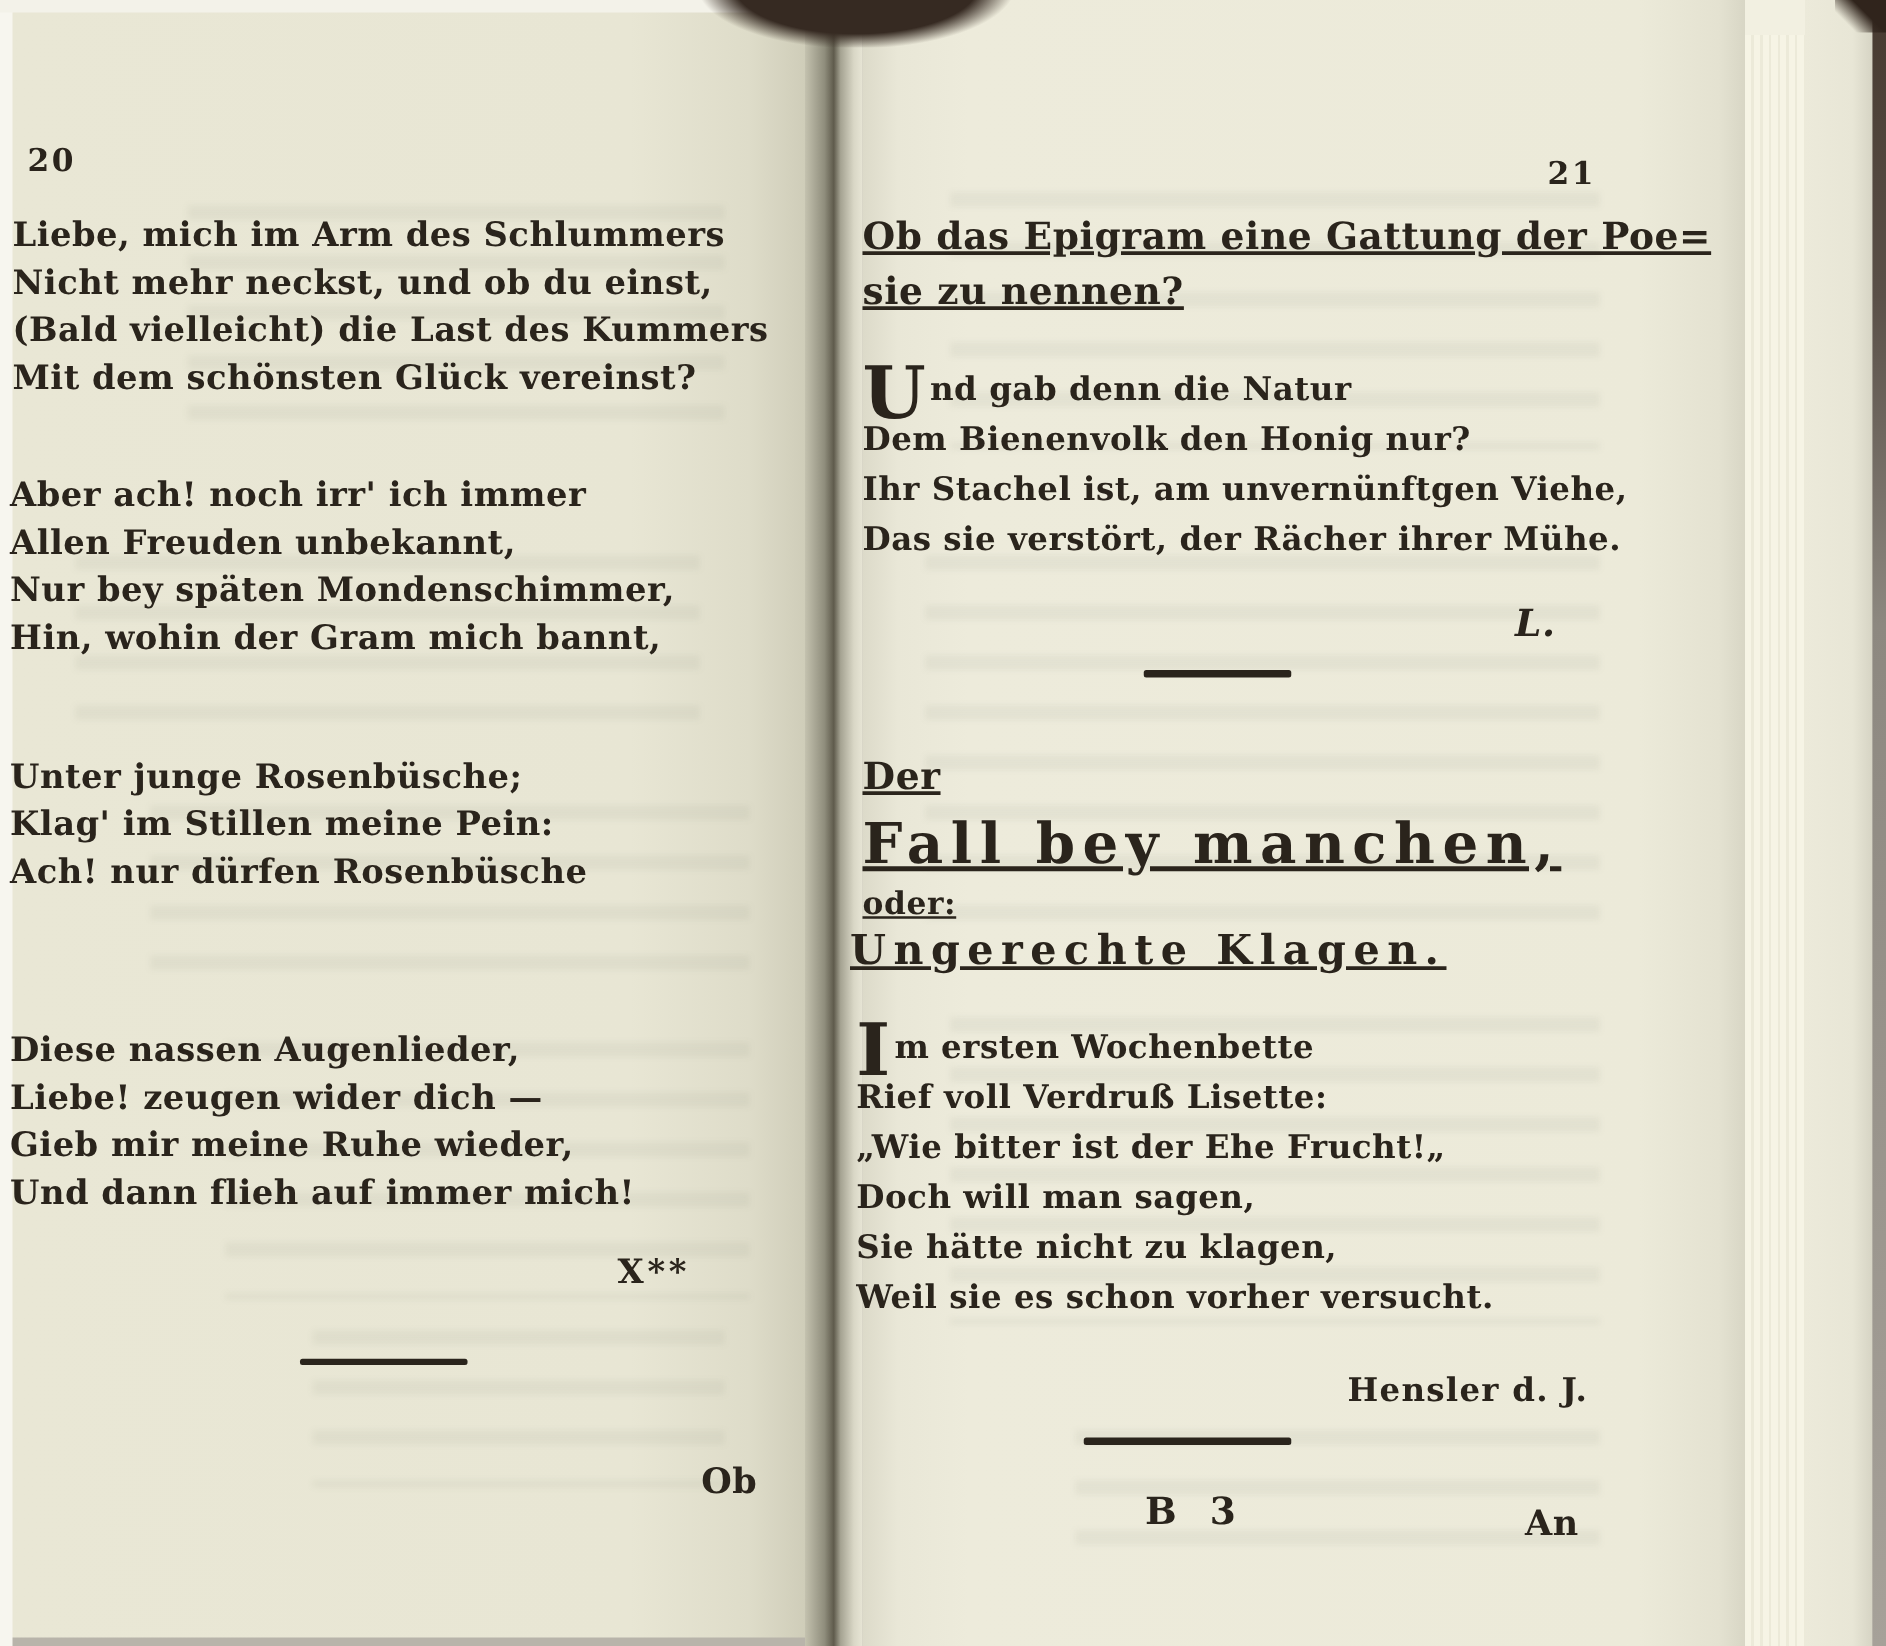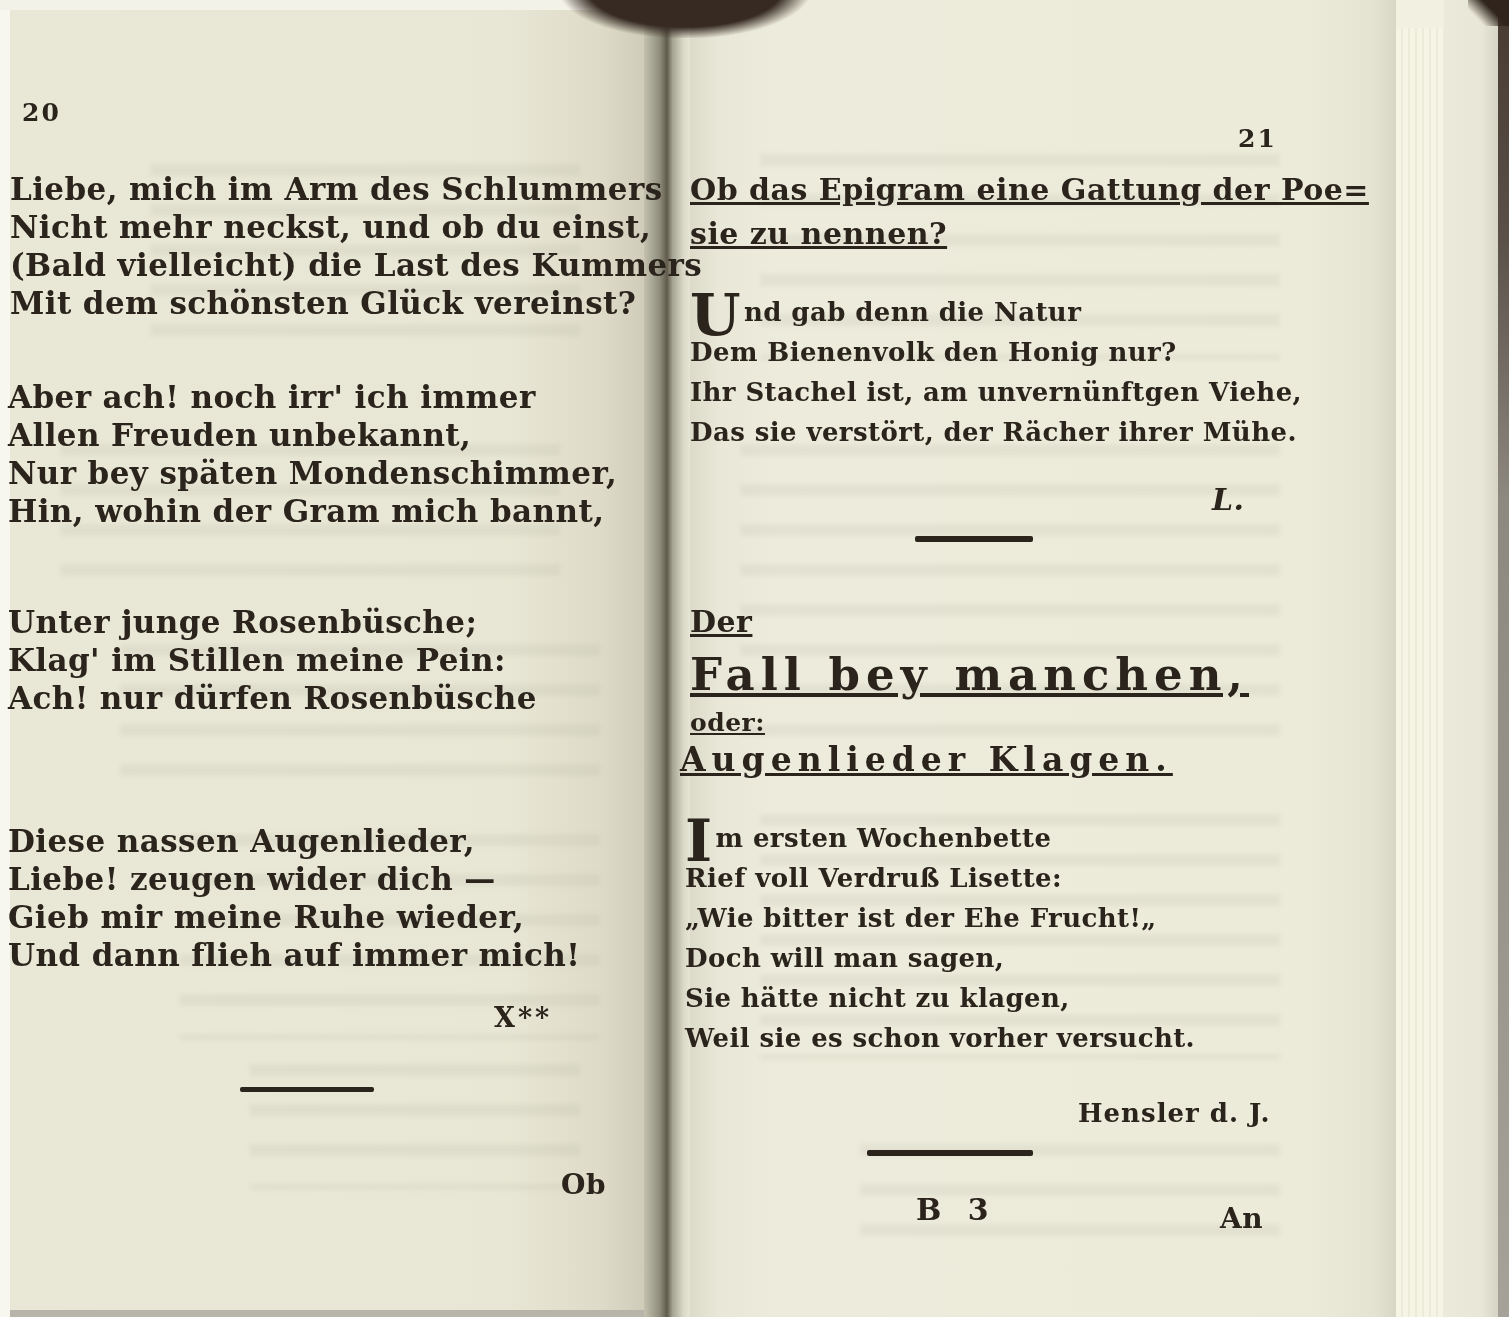--- a/index.html
+++ b/index.html
@@ -49,21 +49,21 @@
   
   .ghost{
     position:absolute;opacity:.55;filter:blur(2.5px);pointer-events:none;
     background:repeating-linear-gradient(180deg,
       rgba(255,255,255,0) 0 14px, rgba(104,112,92,.13) 14px 26px,
       rgba(255,255,255,0) 26px 40px);
   }
   
   .txt{position:absolute;font-weight:700;white-space:nowrap;letter-spacing:.5px;}
   .pageno{font-size:25px;letter-spacing:2px;}
-  .stanza{position:absolute;font-size:31px;font-weight:700;line-height:38px;white-space:nowrap;letter-spacing:.4px;}
+  .stanza{position:absolute;font-size:27px;font-weight:700;line-height:38px;white-space:nowrap;letter-spacing:.4px;}
   .stanza div{height:38px;}
   .poem{position:absolute;font-size:26px;font-weight:700;line-height:40px;white-space:nowrap;letter-spacing:.4px;}
   .poem div{height:40px;}
   .dropline .cap{font-size:58px;line-height:30px;vertical-align:-14px;margin-right:3px;}
   .rule{position:absolute;background:#2a241c;border-radius:2px;}
   .center{text-decoration:underline;}
 </style>
 </head>
 <body>
 
@@ -84,21 +84,21 @@
   <div class="ghost" style="left:150px;top:150px;width:430px;height:210px;"></div>
   <div class="ghost" style="left:60px;top:430px;width:500px;height:170px;"></div>
   <div class="ghost" style="left:120px;top:630px;width:480px;height:160px;"></div>
   <div class="ghost" style="left:180px;top:820px;width:420px;height:220px;"></div>
   <div class="ghost" style="left:250px;top:1050px;width:330px;height:140px;"></div>
   <div class="ghost" style="left:760px;top:140px;width:520px;height:220px;"></div>
   <div class="ghost" style="left:740px;top:430px;width:540px;height:330px;"></div>
   <div class="ghost" style="left:760px;top:800px;width:520px;height:260px;"></div>
   <div class="ghost" style="left:860px;top:1130px;width:420px;height:130px;"></div>
 
-  <div class="txt pageno" style="left:22px;top:98px;">20</div>
+  <div class="txt pageno" style="left:22px;top:114px;">20</div>
 
   <div class="stanza" style="left:10px;top:170px;">
       <div>Liebe, mich im Arm des Schlummers</div>
       <div>Nicht mehr neckst, und ob du einst,</div>
       <div>(Bald vielleicht) die Last des Kummers</div>
       <div>Mit dem schönsten Glück vereinst?</div>
     </div>
 
   <div class="stanza" style="left:8px;top:378px;">
       <div>Aber ach! noch irr' ich immer</div>
@@ -140,21 +140,21 @@
       </div>
   </div>
 
   <div class="txt" style="left:1212px;top:482px;font-size:30px;font-style:italic;">L.</div>
 
   <div class="rule" style="left:915px;top:536px;width:118px;height:6px;"></div>
 
   <div class="txt center" style="left:690px;top:604px;width:560px;font-size:30px;">Der</div>
   <div class="txt center" style="left:690px;top:648px;width:560px;font-size:45px;letter-spacing:6px;">Fall bey manchen,</div>
   <div class="txt center" style="left:690px;top:708px;width:560px;font-size:25px;">oder:</div>
-  <div class="txt center" style="left:680px;top:740px;width:580px;font-size:33px;letter-spacing:6px;">Augenlieder Klagen.</div>
+  <div class="txt center" style="left:680px;top:740px;width:580px;font-size:33px;letter-spacing:6px;">Ungerechte Klagen.</div>
 
   <div class="poem" style="left:685px;top:818px;">
     <div class="dropline"><span class="cap">I</span><span>m ersten Wochenbette</span></div>
     <div>
         <div>Rief voll Verdruß Lisette:</div>
         <div>„Wie bitter ist der Ehe Frucht!„</div>
         <div>Doch will man sagen,</div>
         <div>Sie hätte nicht zu klagen,</div>
         <div>Weil sie es schon vorher versucht.</div>
       </div>

